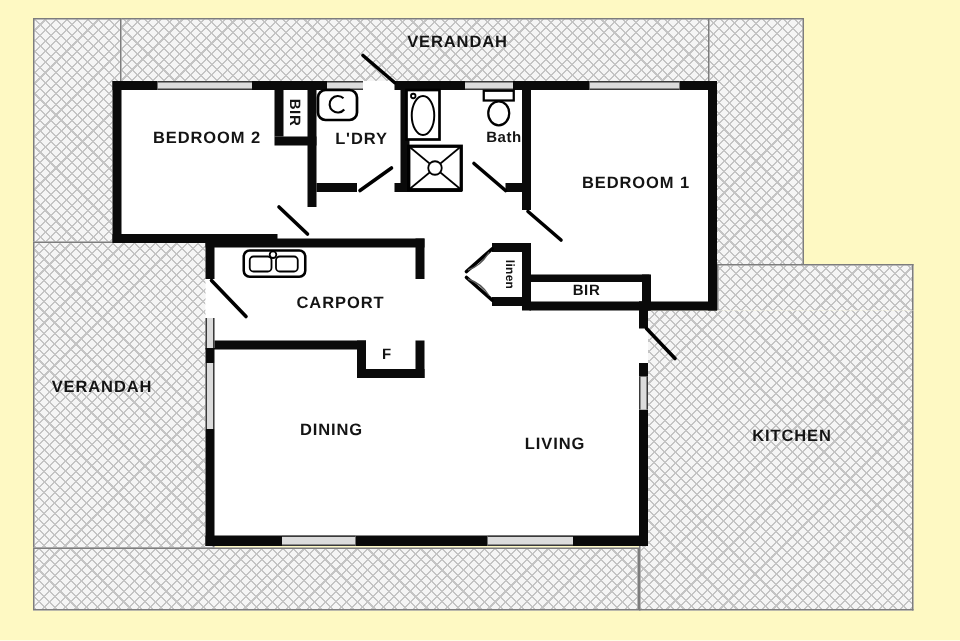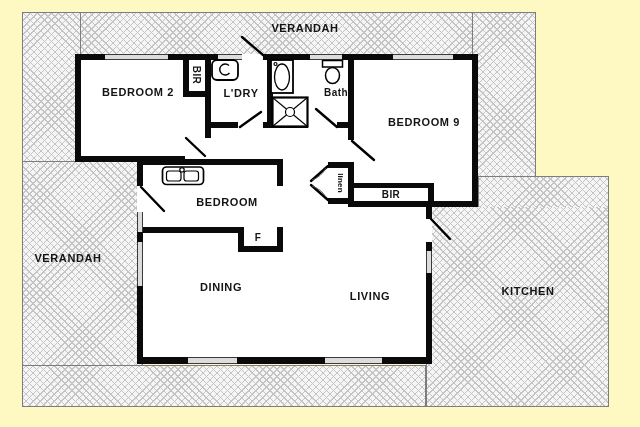--- a/index.html
+++ b/index.html
@@ -142,21 +142,21 @@
       <circle cx="182" cy="169.8" r="2.2" stroke-width="1.2"></circle>
     </g>
   </svg>
 
   <div class="lbl" style="left:305px;top:28px;">VERANDAH</div>
   <div class="lbl" style="left:68px;top:258px;">VERANDAH</div>
   <div class="lbl" style="left:138px;top:92px;">BEDROOM 2</div>
   <div class="lbl small rot" style="left:196px;top:75px;">BIR</div>
   <div class="lbl" style="left:241px;top:93px;">L'DRY</div>
   <div class="lbl small" style="left:312px;top:92px;margin-left:24px;">Bath</div>
-  <div class="lbl" style="left:424px;top:122px;">BEDROOM 9</div>
+  <div class="lbl" style="left:424px;top:122px;">BEDROOM 1</div>
   <div class="lbl tiny rot" style="left:340px;top:183px;">linen</div>
   <div class="lbl small" style="left:391px;top:194px;">BIR</div>
-  <div class="lbl" style="left:227px;top:202px;">BEDROOM</div>
+  <div class="lbl" style="left:227px;top:202px;">CARPORT</div>
   <div class="lbl small" style="left:258px;top:237px;">F</div>
   <div class="lbl" style="left:221px;top:287px;text-align:center;">DINING</div>
   <div class="lbl" style="left:354px;top:296px;padding-left:32px;">LIVING</div>
   <div class="lbl" style="left:528px;top:291px;">KITCHEN</div>
 </div>
 
 </body></html>

